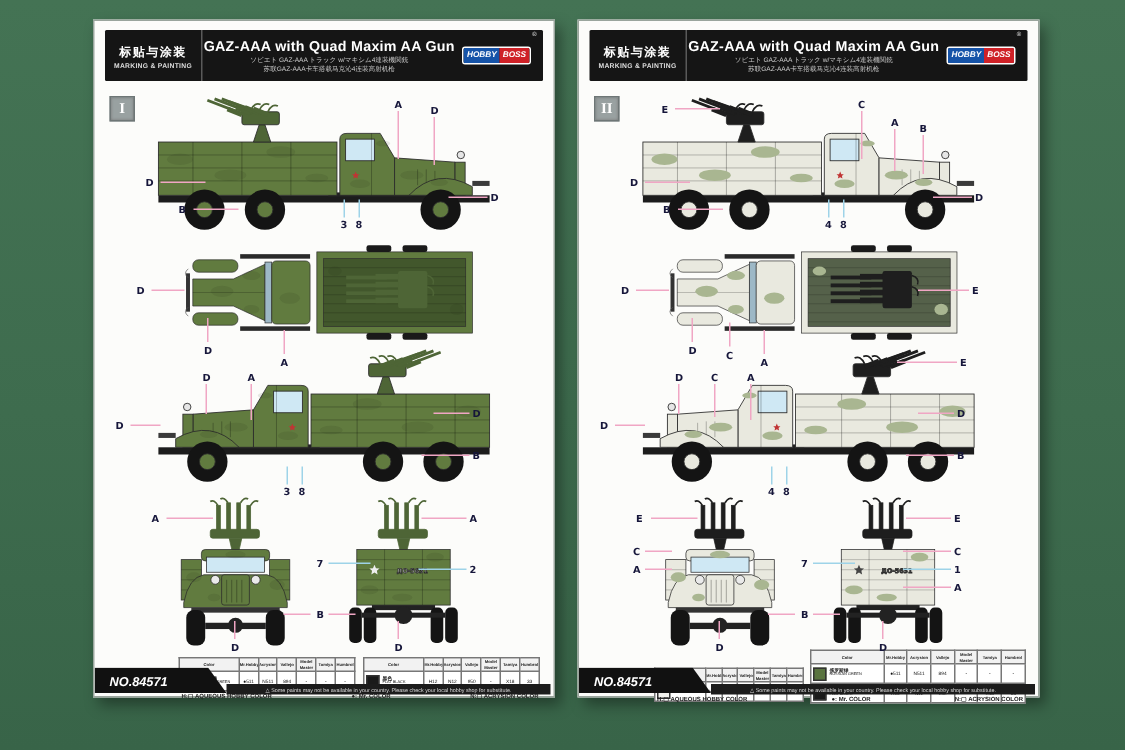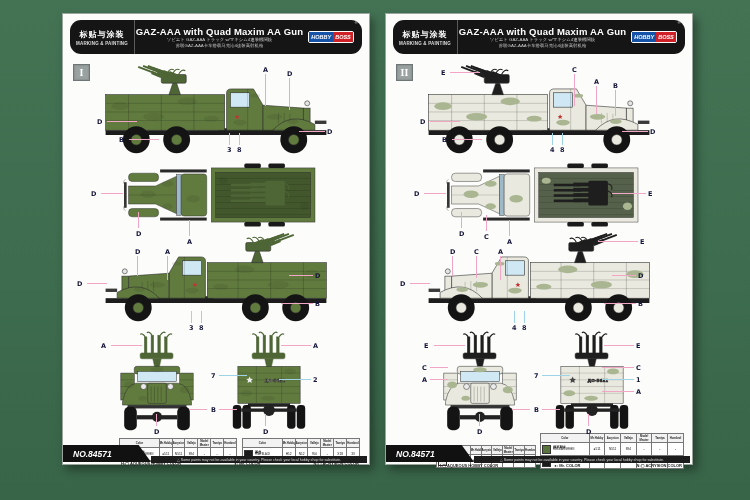--- a/index.html
+++ b/index.html
@@ -11,21 +11,21 @@
   .page{
     position:absolute;top:13px;width:306px;height:450px;
     background:#fcfcfa;border:1px solid #9aa59d;
     box-shadow:4px 5px 9px rgba(0,0,0,.38);
   }
   #page-left{left:62px;}
   #page-right{left:385px;}
 
   
   .hdr{position:absolute;left:7px;top:6px;width:292px;height:34px;background:#151515;
-       border-radius:11px;display:flex;align-items:stretch;color:#fff;}
+       border-radius:1px;display:flex;align-items:stretch;color:#fff;}
   .hdr-left{width:64px;display:flex;flex-direction:column;justify-content:center;align-items:center;
        border-right:1px solid #5a5a5a;}
   .hdr-left .zh{font-size:8px;font-weight:bold;letter-spacing:1px;}
   .hdr-left .en{font-size:4.5px;font-weight:bold;color:#ddd;margin-top:1px;letter-spacing:.2px;}
   .hdr-mid{flex:1;display:flex;flex-direction:column;justify-content:center;align-items:center;line-height:1.25;}
   .hdr-mid .title{font-size:9.5px;font-weight:bold;letter-spacing:.2px;}
   .hdr-mid .ja{font-size:4.4px;color:#c9c9c9;}
   .hdr-mid .zh2{font-size:4.4px;color:#c9c9c9;}
   .hdr-logo{width:58px;display:flex;align-items:center;justify-content:center;}
   .logo-box{display:flex;border:1px solid #fff;border-radius:2px;overflow:hidden;}

